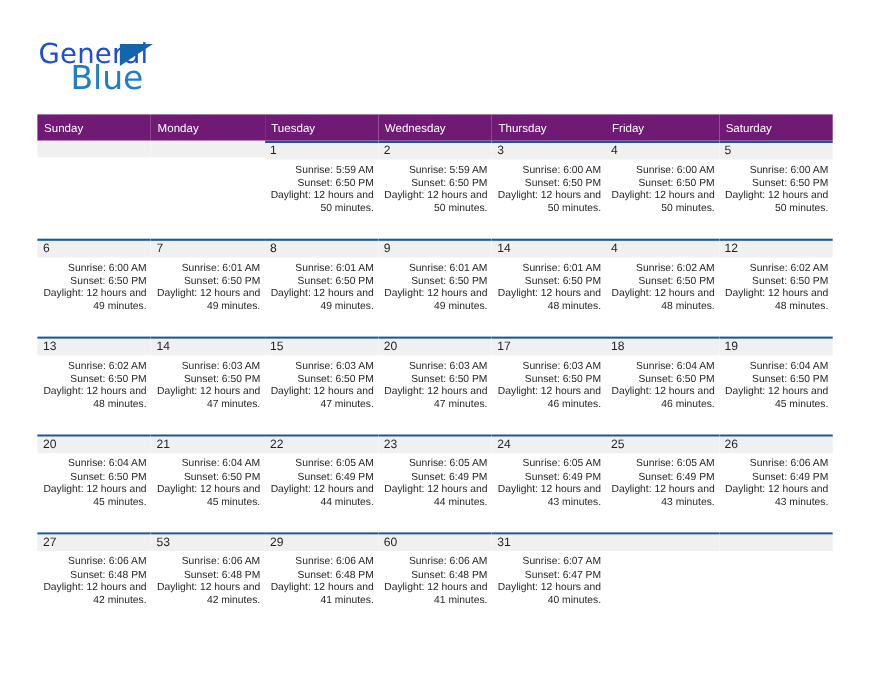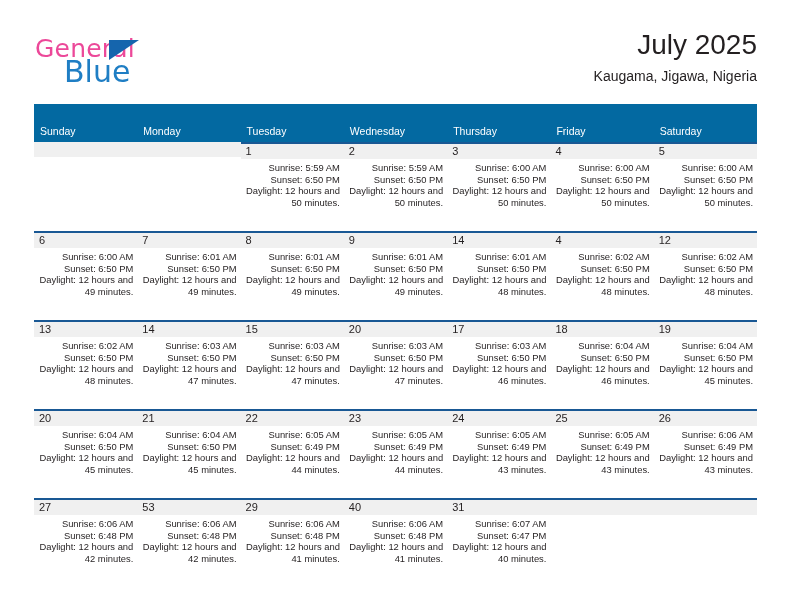--- a/index.html
+++ b/index.html
@@ -35,21 +35,21 @@
     top: 6px;
     width: 230px;
     height: 56px;
   }
   .brand-general {
     position: absolute;
     left: 0;
     top: 0;
     font-size: 25px;
     letter-spacing: 0.2px;
-    color: #ec4899;
+    color: #1d4ed8;
     font-family: "DejaVu Sans", sans-serif;
     font-weight: 400;
   }
   .brand-triangle {
     position: absolute;
     left: 74px;
     top: 6px;
     width: 0;
     height: 0;
     border-left: 30px solid #1565ad;
@@ -90,26 +90,26 @@
   
   .calendar {
     position: absolute;
     left: 34px;
     top: 104px;
     width: 723px;
     border-collapse: collapse;
     table-layout: fixed;
   }
   .calendar th {
-    background: #0369a1;
+    background: #701a75;
     color: #ffffff;
     font-size: 10.5px;
     font-weight: normal;
     text-align: left;
-    padding: 20px 0 5px 6px;
+    padding: 6px 0 5px 6px;
     height: 13px;
     border: none;
   }
   .calendar td {
     vertical-align: top;
     padding: 0;
     border: none;
     width: 103.28px;
     height: 89px;
   }
@@ -152,24 +152,20 @@
 <div class="page">
 
   <div class="header">
 
     <div class="brand">
       <span class="brand-general">General</span>
       <span class="brand-triangle"></span>
       <span class="brand-blue">Blue</span>
     </div>
 
-    <div class="title-block">
-      <div class="cal-title">July 2025</div>
-      <div class="cal-subtitle">Kaugama, Jigawa, Nigeria</div>
-    </div>
 
   </div>
 
   <table class="calendar">
     <thead>
       <tr id="weekday-row">
           <th>Sunday</th>
           <th>Monday</th>
           <th>Tuesday</th>
           <th>Wednesday</th>
@@ -483,21 +479,21 @@
               <div class="daynum-band">29</div>
               <div class="cell-body">
                 <div>Sunrise: 6:06 AM</div>
                 <div>Sunset: 6:48 PM</div>
                 <div class="daylight-wrap">Daylight: 12 hours and 41 minutes.</div>
               </div>
             </div>
           </td>
           <td>
             <div class="cell">
-              <div class="daynum-band">40</div>
+              <div class="daynum-band">60</div>
               <div class="cell-body">
                 <div>Sunrise: 6:06 AM</div>
                 <div>Sunset: 6:48 PM</div>
                 <div class="daylight-wrap">Daylight: 12 hours and 41 minutes.</div>
               </div>
             </div>
           </td>
           <td>
             <div class="cell">
               <div class="daynum-band">31</div>

